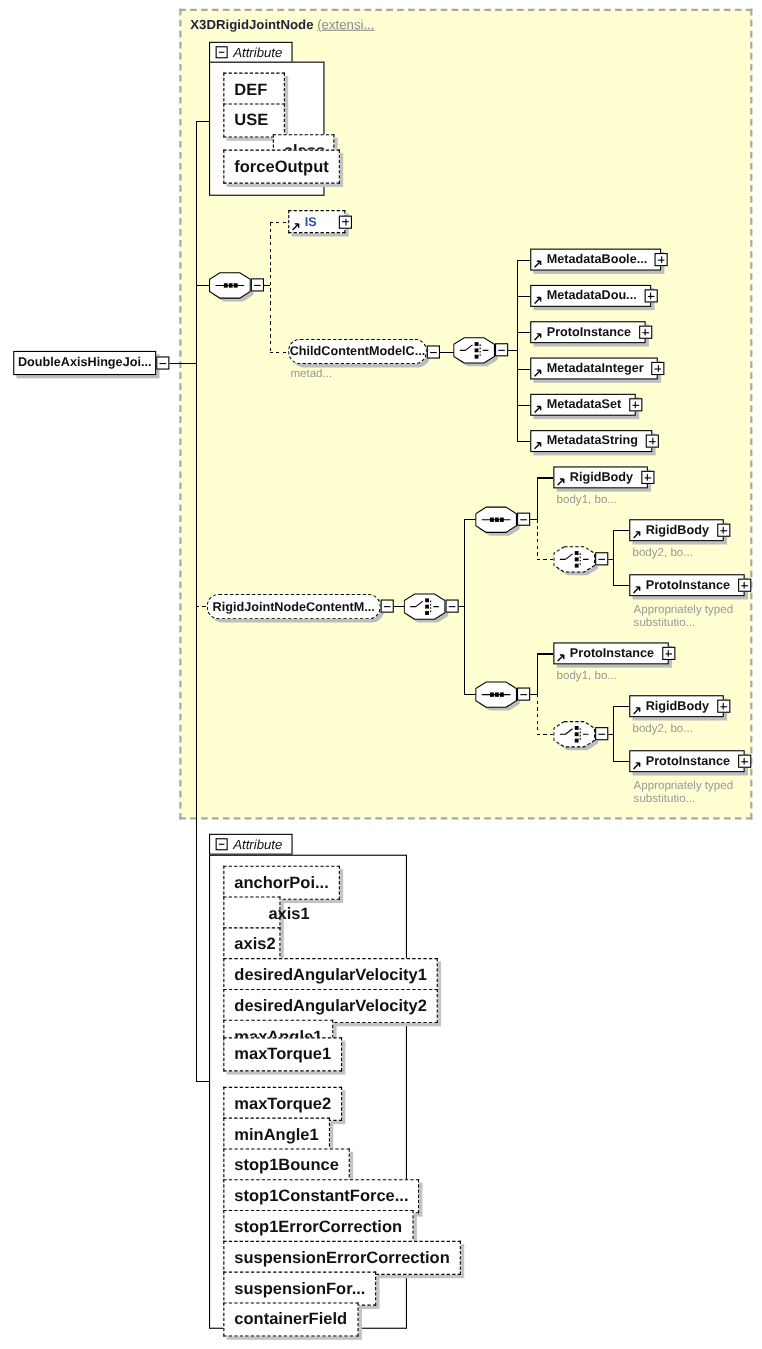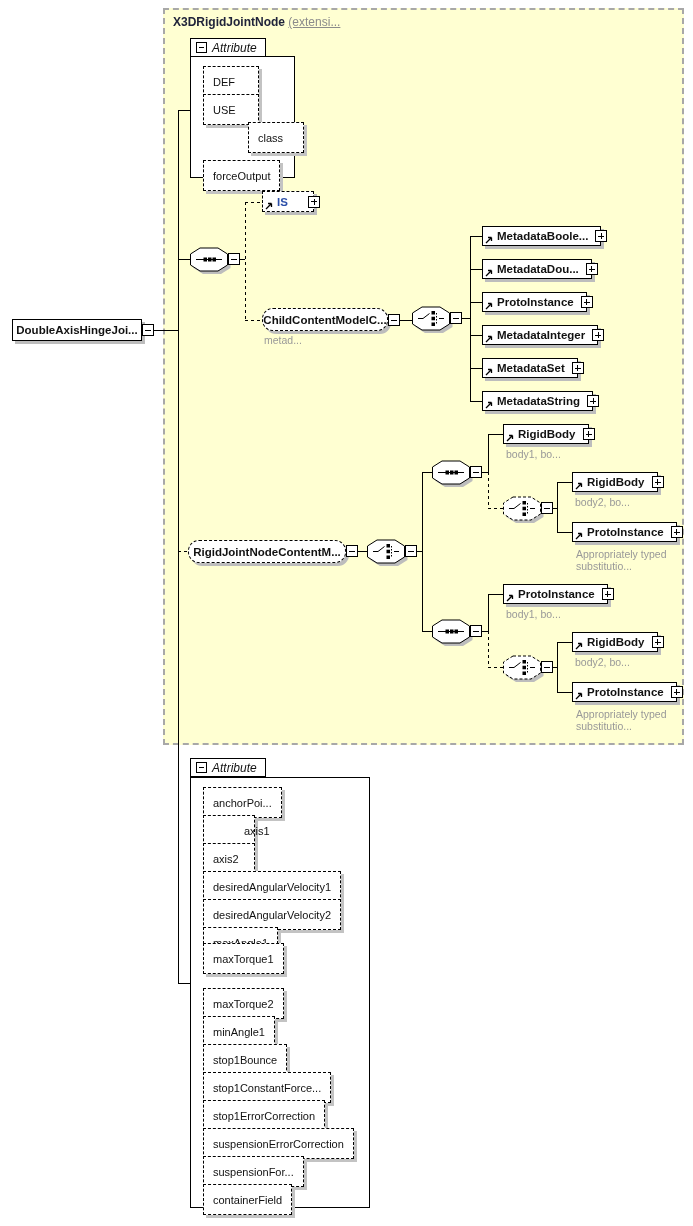--- a/index.html
+++ b/index.html
@@ -27,21 +27,21 @@
   }
   .el.dashed { border-style:dashed; }
   .grp-ref {
     position:absolute; z-index:2; background:#fff; border:1px dashed #000; border-radius:11px;
     box-shadow:3px 3px 0 0 #bdbdbd; height:23px; display:flex; align-items:center; justify-content:center;
     font-weight:bold; font-size:11.5px; color:#111; white-space:nowrap;
   }
   .attr-item {
     position:absolute; z-index:2; background:#fff; border:1px dashed #000;
     box-shadow:3px 3px 0 0 #c3c3c3; height:31px; display:inline-flex; align-items:center;
-    padding:0 9px; font-weight:normal; font-size:11px; color:#111; white-space:nowrap;
+    padding:0 9px; font-weight:bold; font-size:15px; color:#111; white-space:nowrap;
   }
   .root-el {
     position:absolute; z-index:2; background:#fff; border:1px solid #000;
     box-shadow:3px 3px 0 0 #bdbdbd; width:130px; height:22px; display:flex; align-items:center;
     justify-content:center; font-weight:bold; font-size:11.5px; color:#111; white-space:nowrap;
   }
   
   .pm { position:absolute; z-index:3; width:12px; height:12px; background:#fff; border:1px solid #000; }
   .pm::before { content:""; position:absolute; left:2px; right:2px; top:50%; margin-top:-0.5px; height:1px; background:#000; }
   .pm.plus::after { content:""; position:absolute; top:2px; bottom:2px; left:50%; margin-left:-0.5px; width:1px; background:#000; }
@@ -135,21 +135,21 @@
   </div>
   <div class="attr-item" style="left:203px; top:66px;  width:56px;">
       <span>DEF</span>
     </div>
   <div class="attr-item" style="left:203px; top:94px;  width:56px;">
       <span>USE</span>
     </div>
   <div class="attr-item" style="left:203px; top:122px; width:56px;margin-left:45px;">
       <span>class</span>
     </div>
-  <div class="attr-item" style="left:203px; top:160px;justify-content:center;">
+  <div class="attr-item" style="left:203px; top:136px;justify-content:center;">
       <span>forceOutput</span>
     </div>
 
   <div class="oct" style="left:190px; top:247px;">
     <svg width="42" height="28">
       <polygon points="13,4 31,4 40.5,10 40.5,21 31,27 13,27 3.5,21 3.5,10" fill="#bdbdbd"></polygon>
       <polygon points="10,1 28,1 37.5,7 37.5,18 28,24 10,24 0.5,18 0.5,7" fill="#fff" stroke="#000"></polygon>
       <g>
         <line x1="6" y1="12.5" x2="32" y2="12.5" stroke="#000"></line>
         <rect x="13.5" y="10.5" width="3.5" height="4" fill="#000"></rect>

